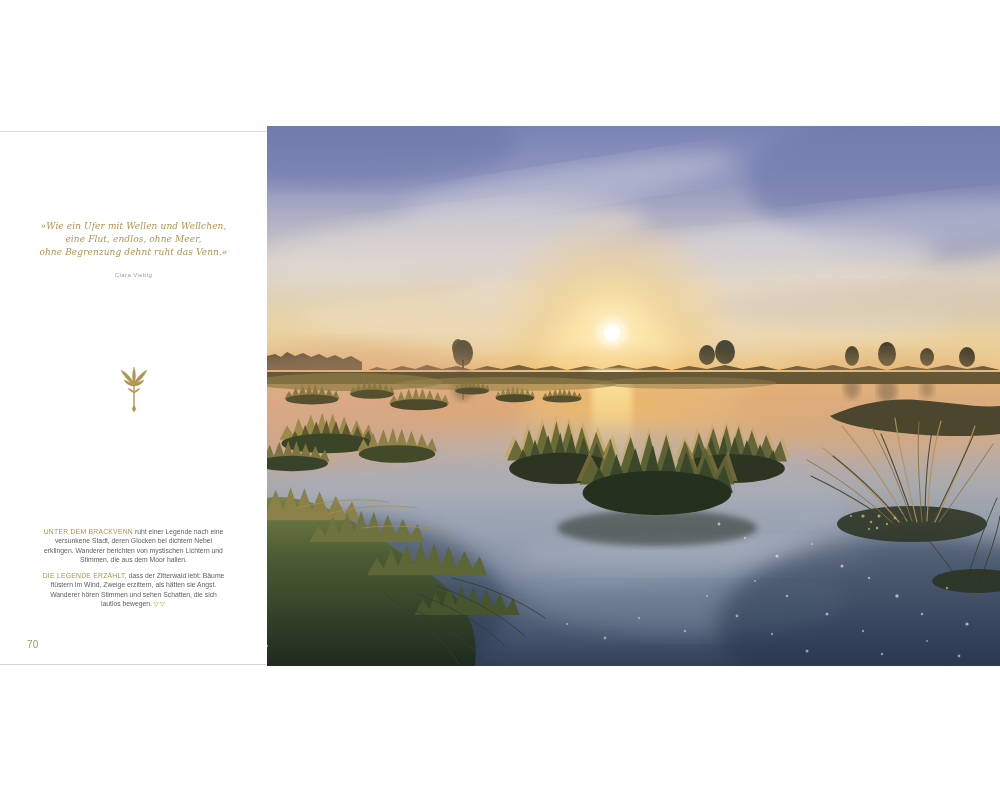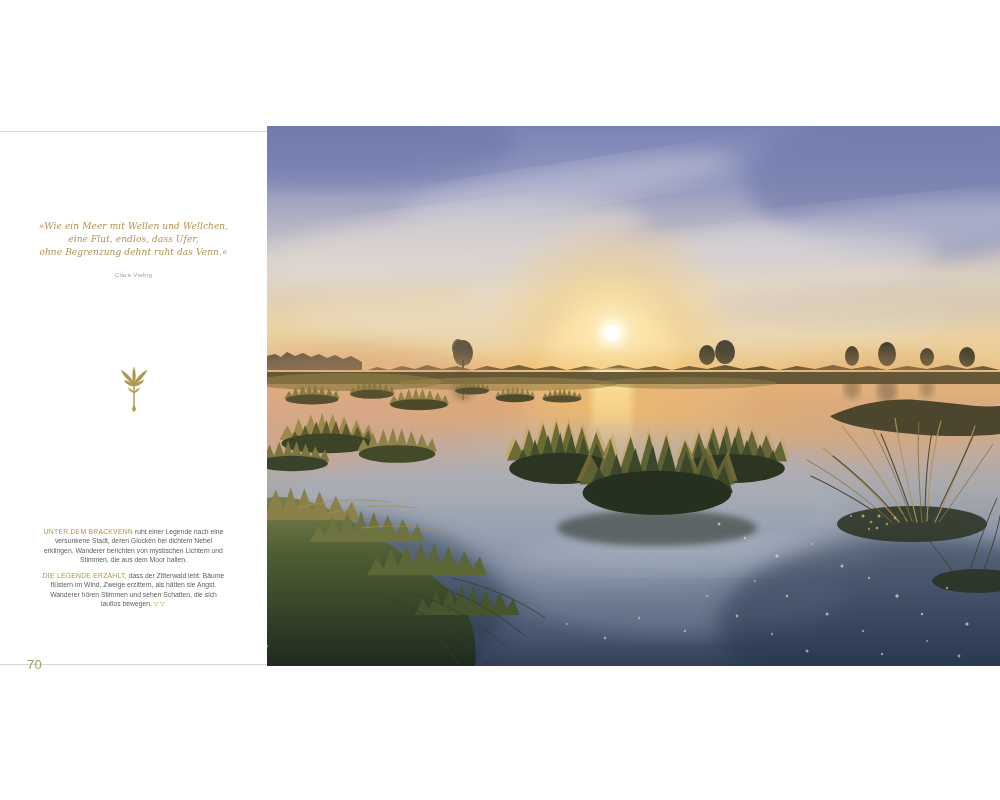--- a/index.html
+++ b/index.html
@@ -26,37 +26,37 @@
   .ornament{position:absolute;left:50%;top:233px;transform:translateX(-50%);width:30px;height:48px;}
   .body-para{
     position:absolute;left:42px;right:42px;margin:0;text-align:center;
     font-size:6.8px;line-height:9.4px;color:#5e5e5e;
   }
   .p1{top:395px;}
   .p2{top:439px;}
   .lead{color:#b2923e;letter-spacing:.25px;}
   .end-marker{color:#b2923e;font-size:6.4px;letter-spacing:1.2px;}
   .page-number{
-    position:absolute;left:27px;top:525px;font-size:13px;color:#9aa061;letter-spacing:.3px;
+    position:absolute;left:27px;top:507px;font-size:10px;color:#9aa061;letter-spacing:.3px;
   }
 
   
   .photo{position:absolute;left:267px;top:126px;width:733px;height:540px;overflow:hidden;}
   .photo svg{display:block;width:100%;height:100%;}
 </style>
 </head>
 <body>
 
 <div class="stage">
 
   <div class="left-page">
 
     <div class="quote">
-      <span class="qline">»Wie ein Meer mit Wellen und Wellchen,</span>
-      <span class="qline">eine Flut, endlos, dass Ufer,</span>
+      <span class="qline">»Wie ein Ufer mit Wellen und Wellchen,</span>
+      <span class="qline">eine Flut, endlos, ohne Meer,</span>
       <span class="qline">ohne Begrenzung dehnt ruht das Venn.«</span>
       <div class="attribution">Clara Viebig</div>
     </div>
 
     <div class="ornament">
       <svg viewBox="0 0 30 48" xmlns="http://www.w3.org/2000/svg">
         <g fill="#b1954e" stroke="#b1954e">
           <path d="M15,2 C17,8 17,14 15,20 C13,14 13,8 15,2 Z" stroke-width="0.4"></path>
           <path d="M15,20 C10,16 5,12 2,5 C8,8 12,13 15,18 Z" stroke-width="0.4"></path>
           <path d="M15,20 C20,16 25,12 28,5 C22,8 18,13 15,18 Z" stroke-width="0.4"></path>

